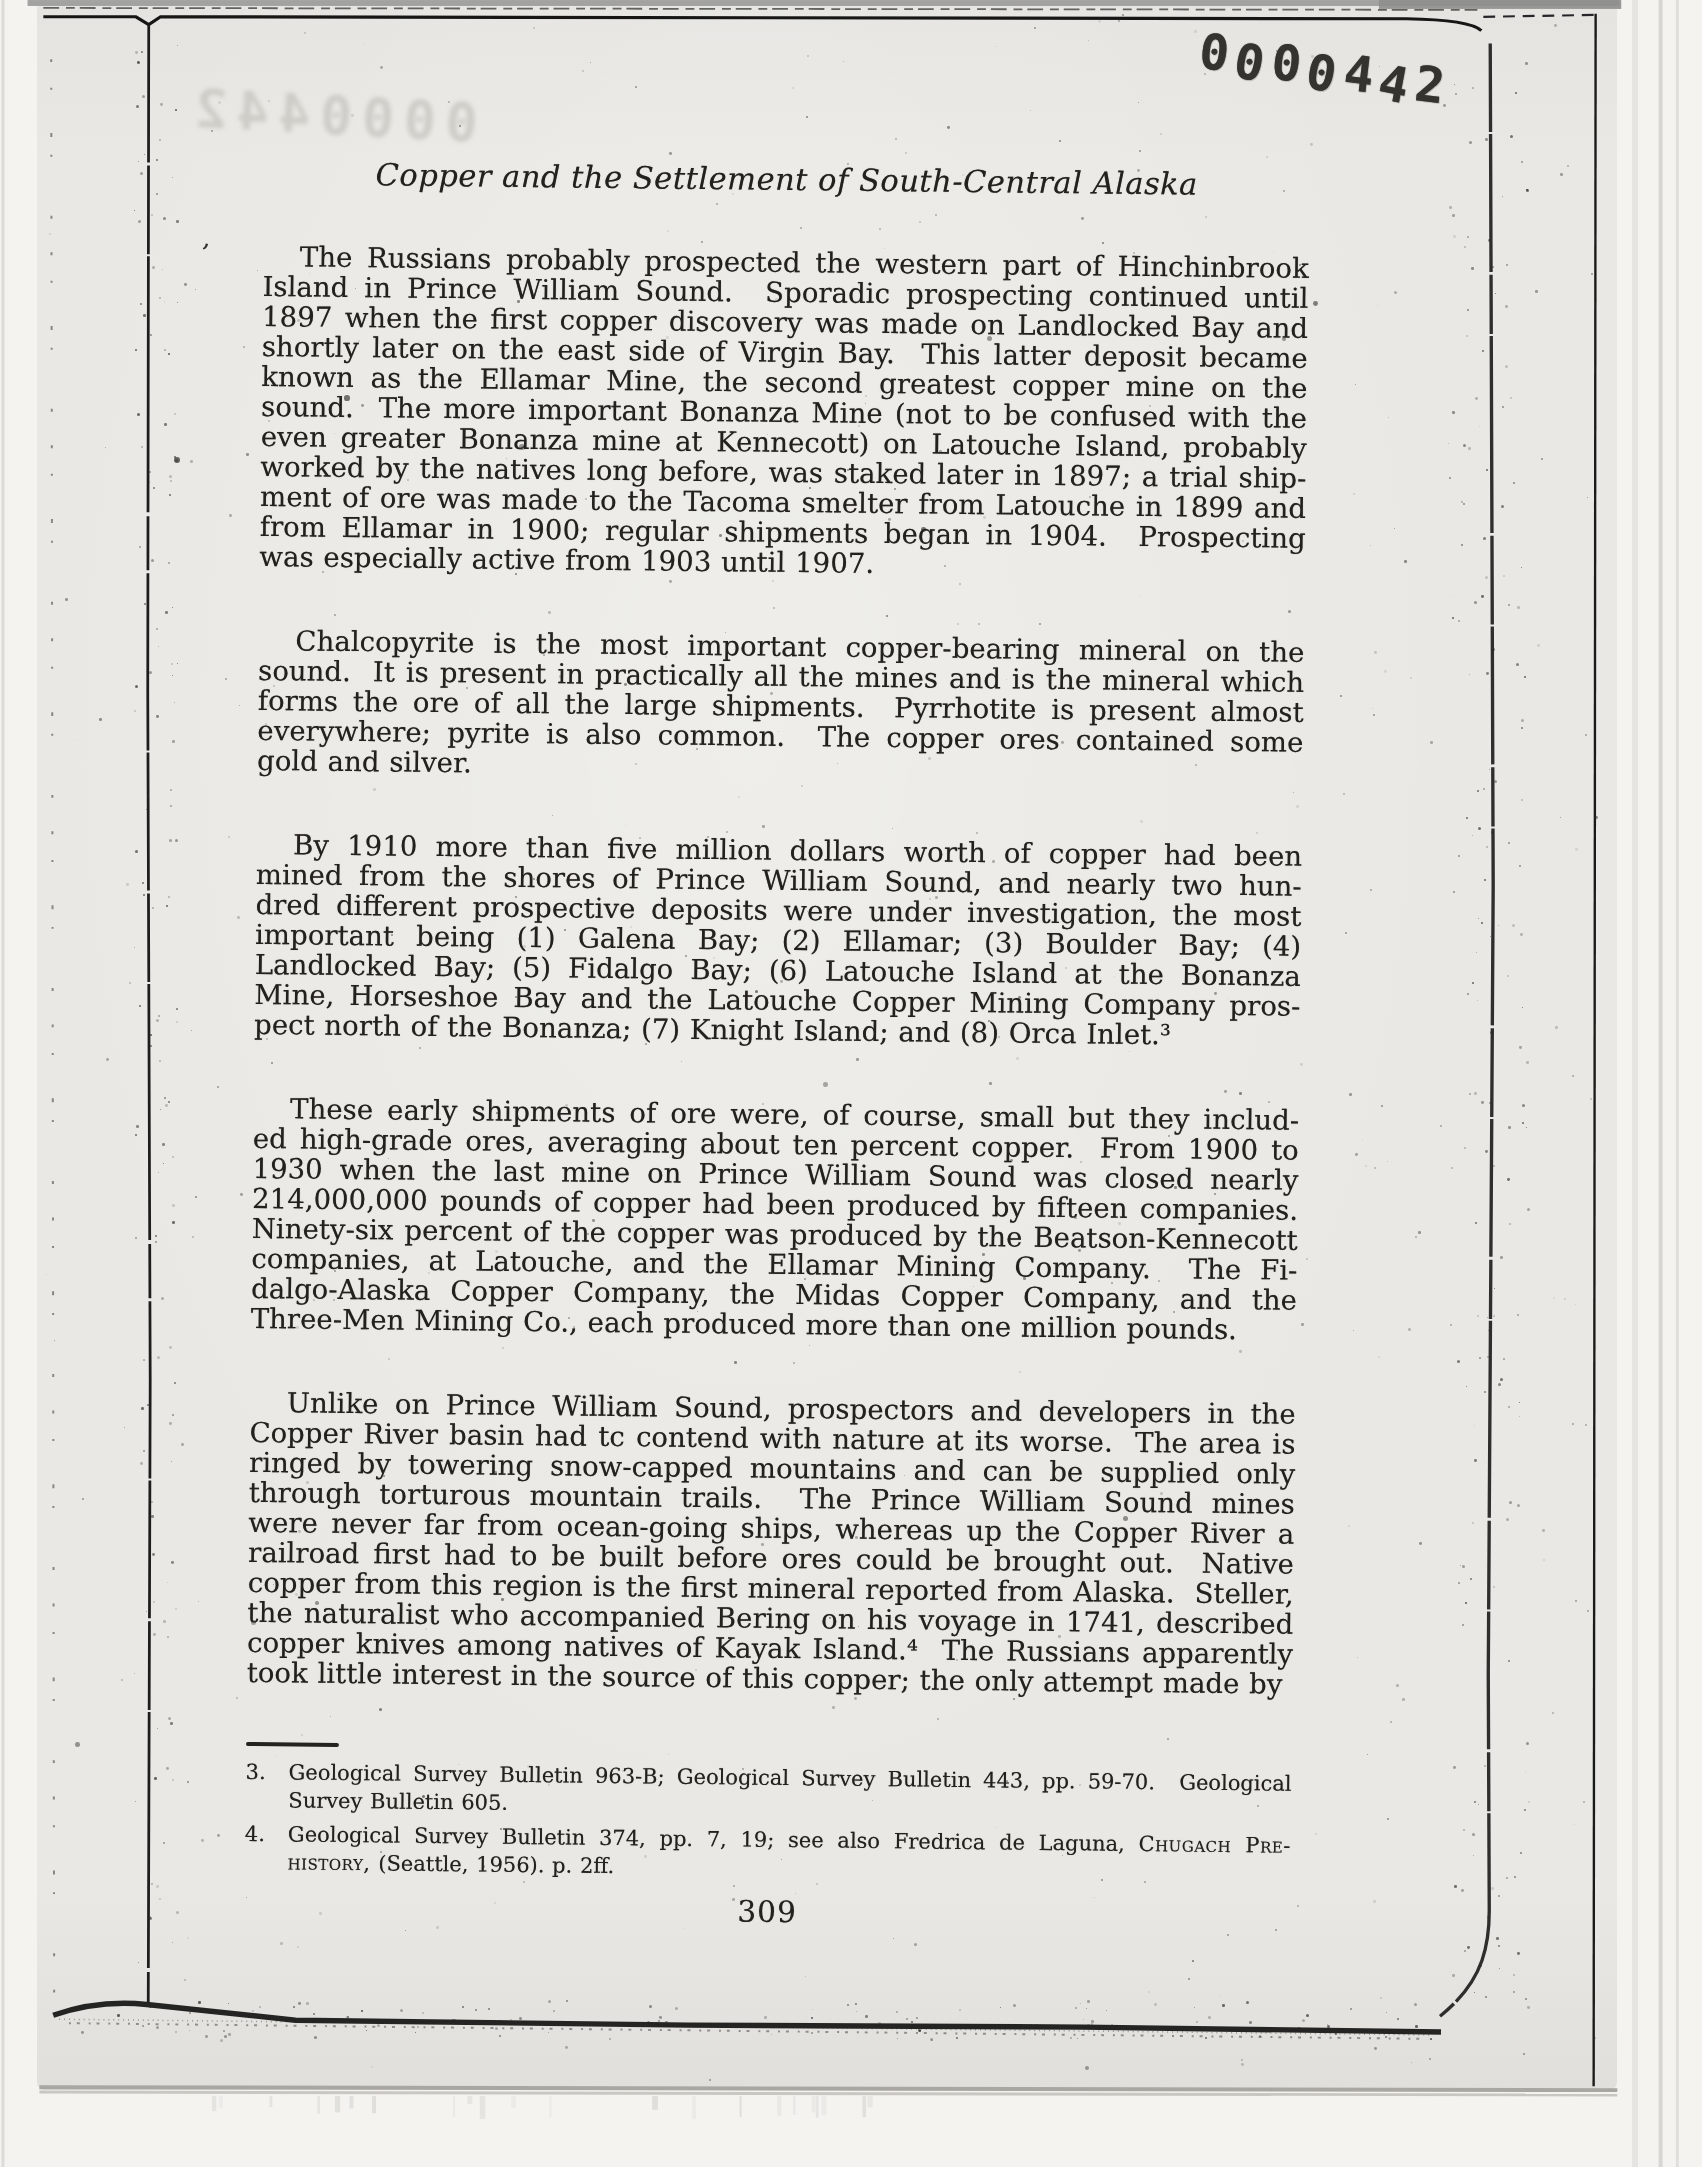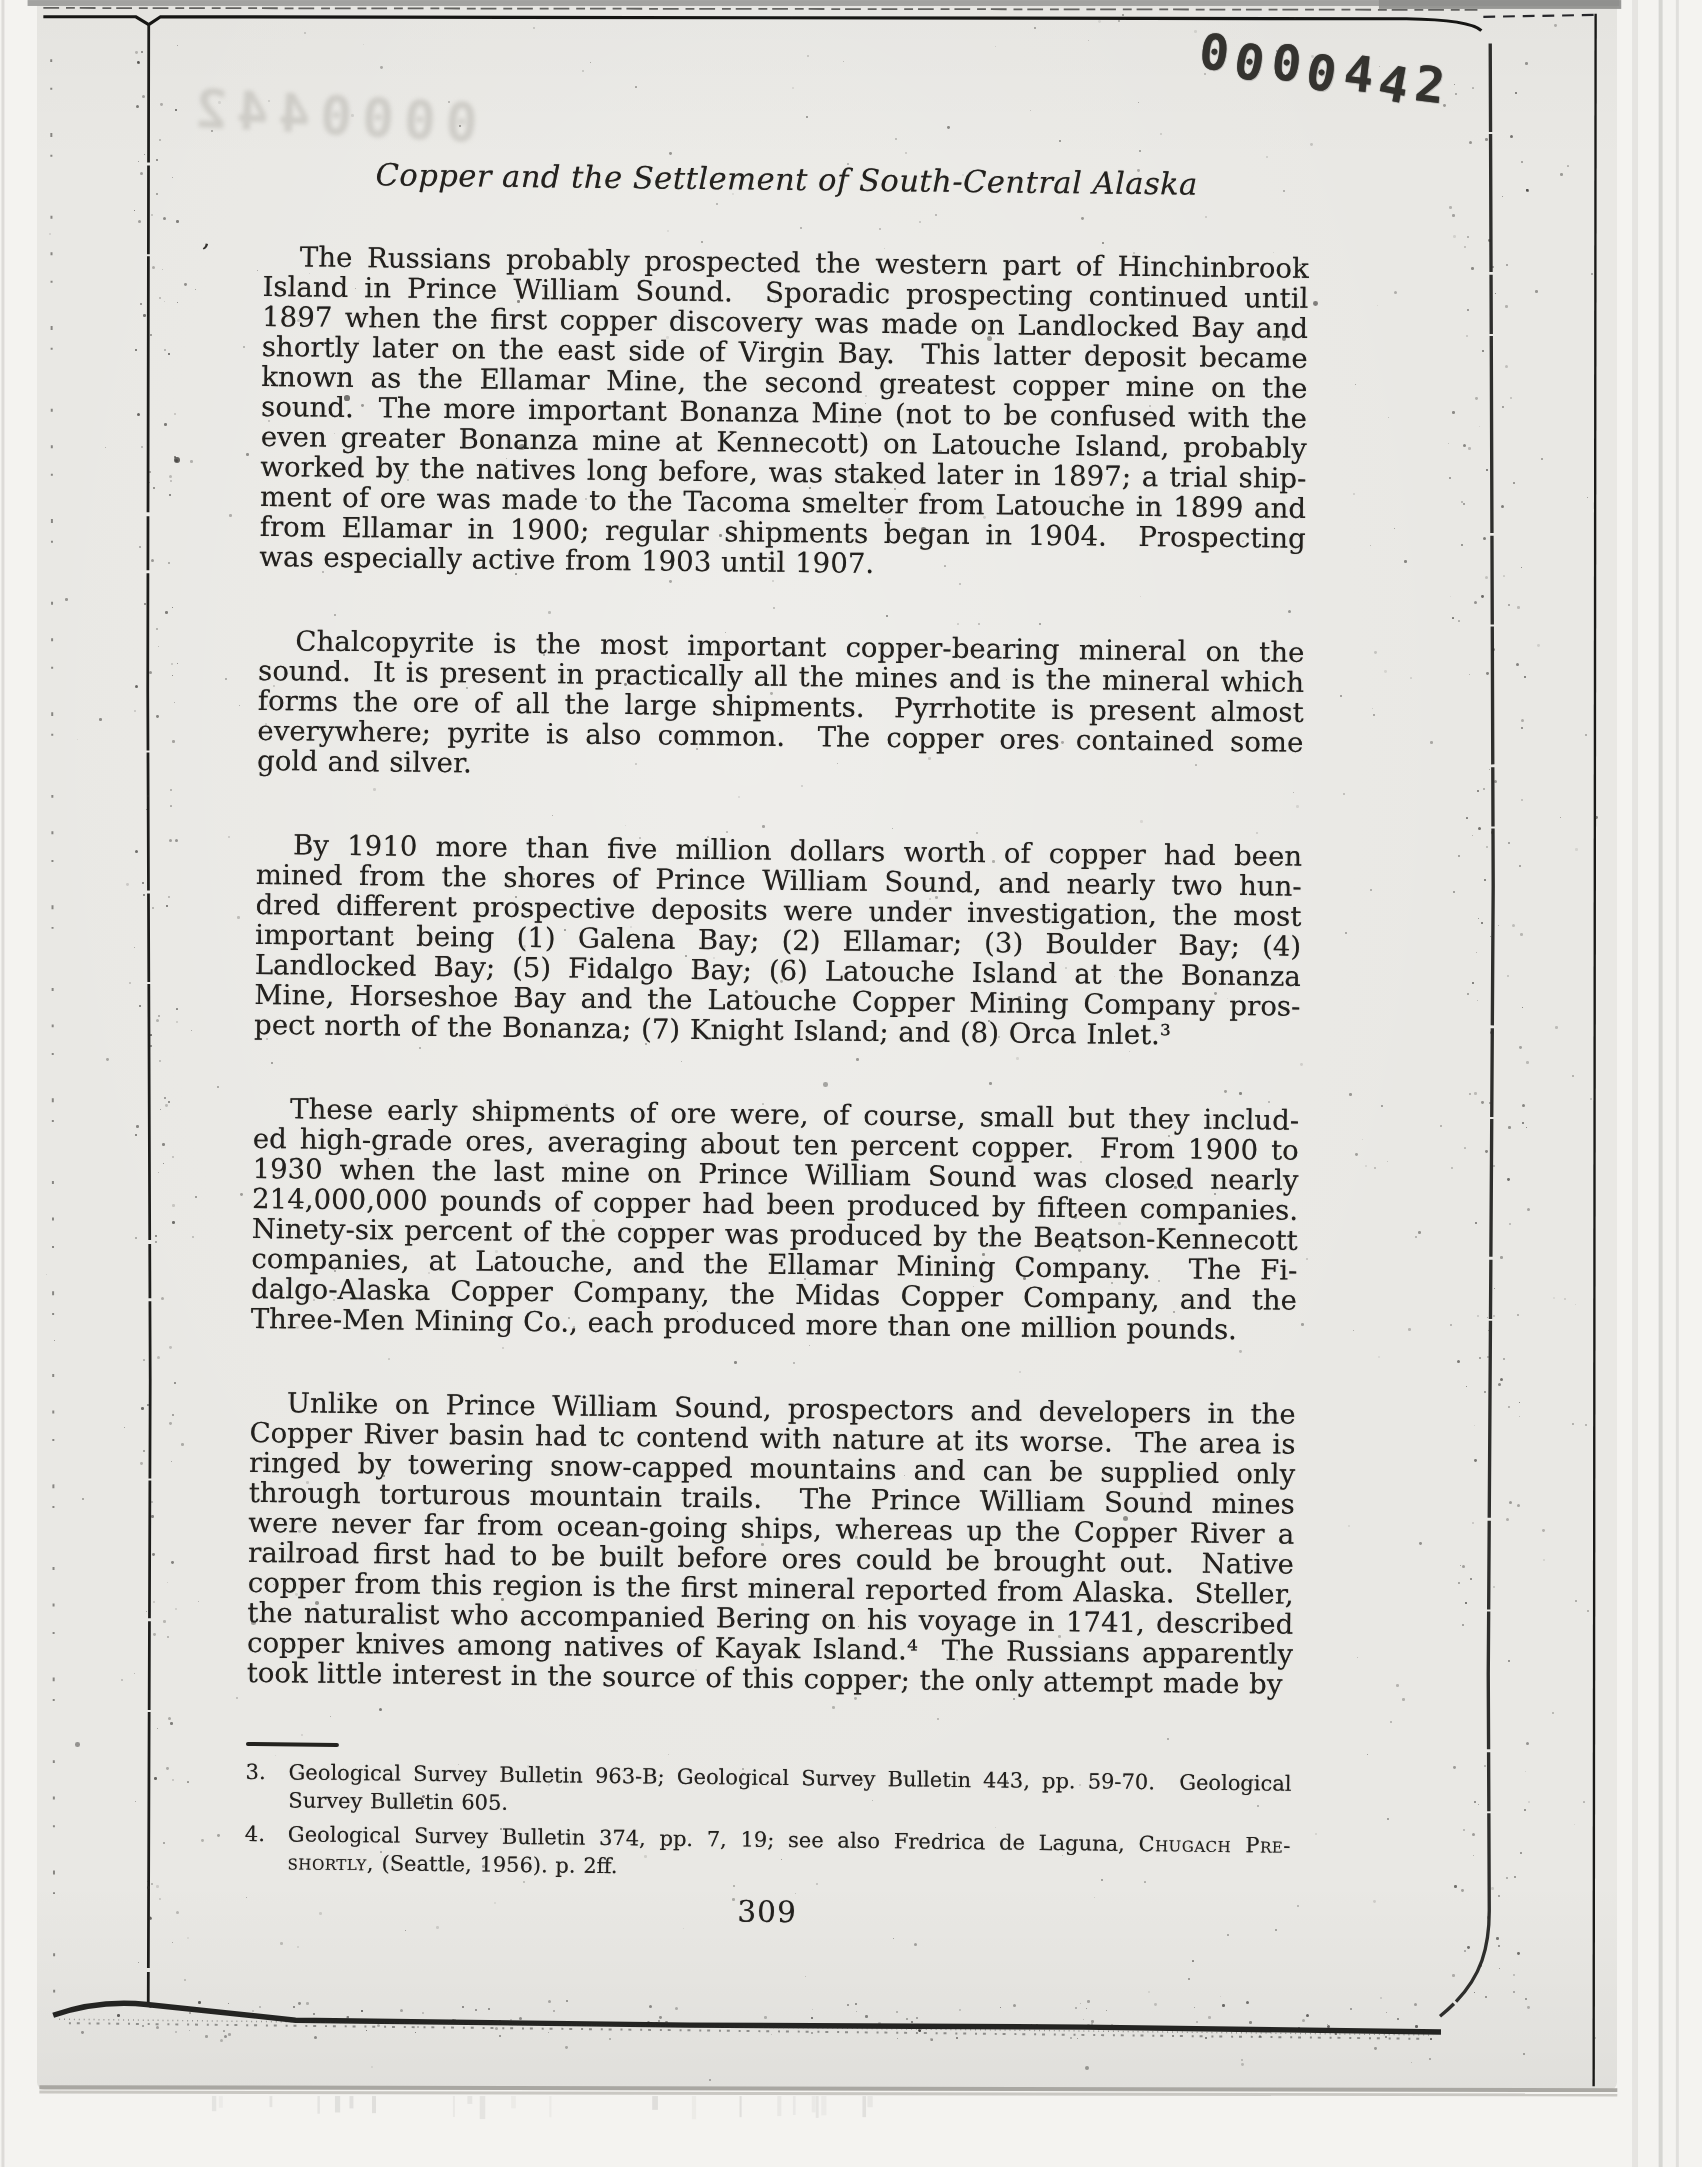--- a/index.html
+++ b/index.html
@@ -128,21 +128,21 @@
         <div class="fn-num">3.</div>
         <div class="fn-body">
           <div class="line "><span>Geological Survey Bulletin 963-B; Geological Survey Bulletin 443, pp. 59-70.  Geological</span></div>
           <div class="line last"><span>Survey Bulletin 605.</span></div>
         </div>
       </div>
       <div class="footnote">
         <div class="fn-num">4.</div>
         <div class="fn-body">
           <div class="line "><span>Geological Survey Bulletin 374, pp. 7, 19; see also Fredrica de Laguna, </span><span class="sc">Chugach Pre-</span></div>
-          <div class="line last"><span class="sc">shortly,</span><span> (Seattle, 1956). p. 2ff.</span></div>
+          <div class="line last"><span class="sc">history,</span><span> (Seattle, 1956). p. 2ff.</span></div>
         </div>
       </div>
     </div>
   <div class="page-number">309</div>
 </div>
 
 <div class="stray" style="left:200px;top:238px;transform:rotate(12deg);">’</div>
 
 <svg class="scanlayer" viewBox="0 0 1728 2200" xmlns="http://www.w3.org/2000/svg">
 

